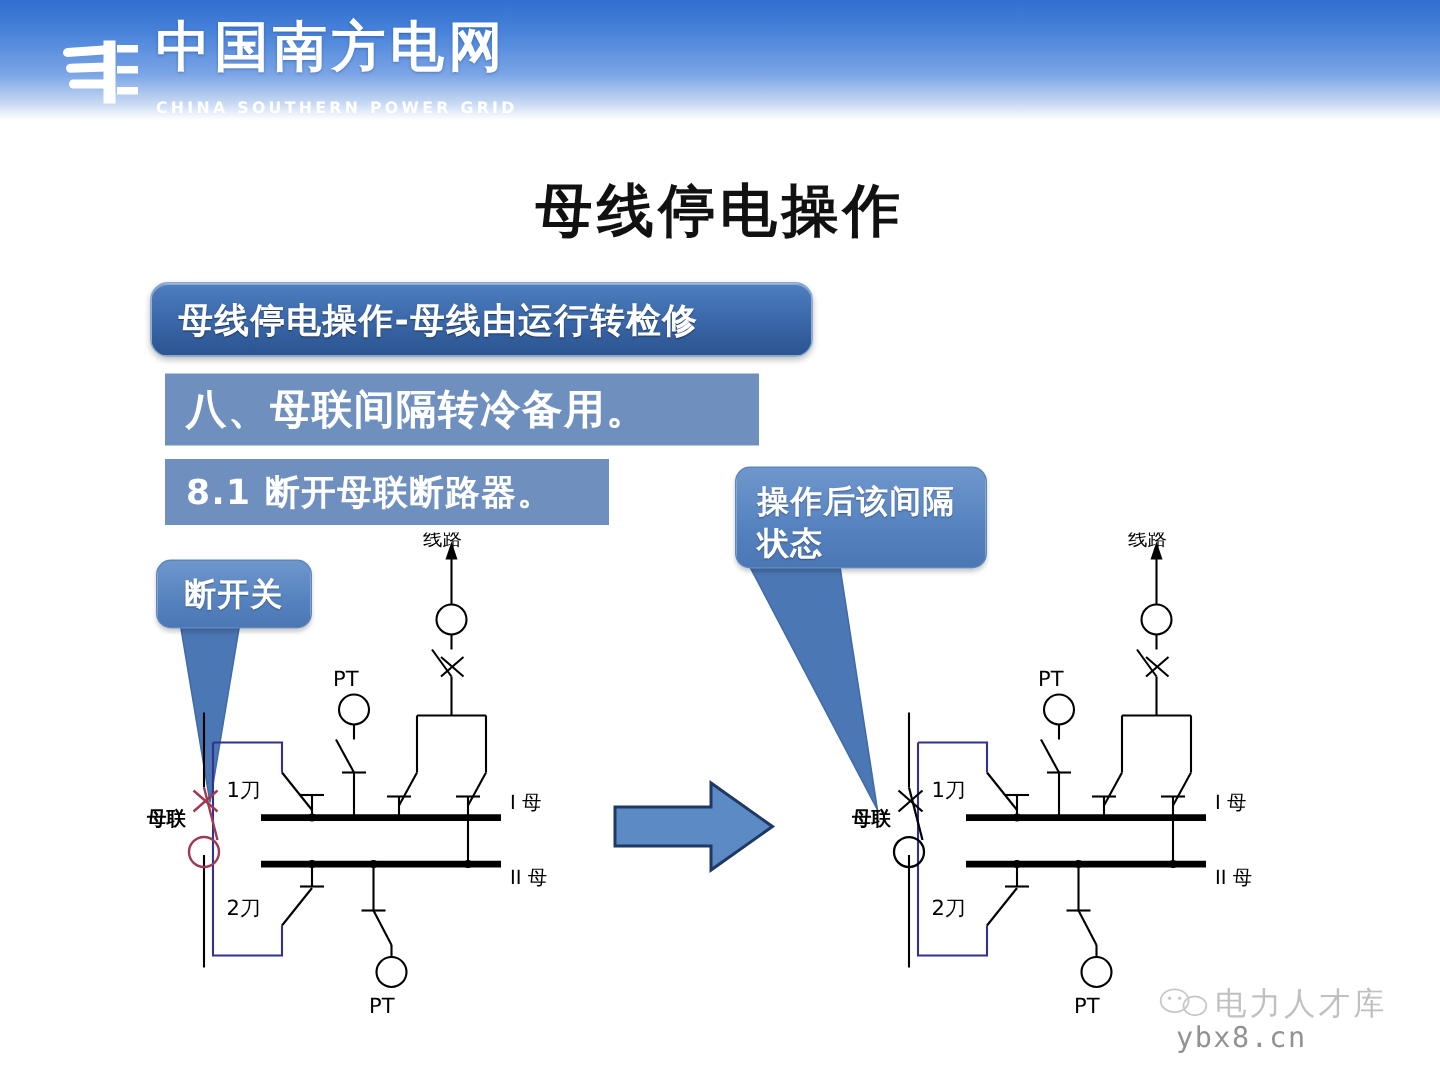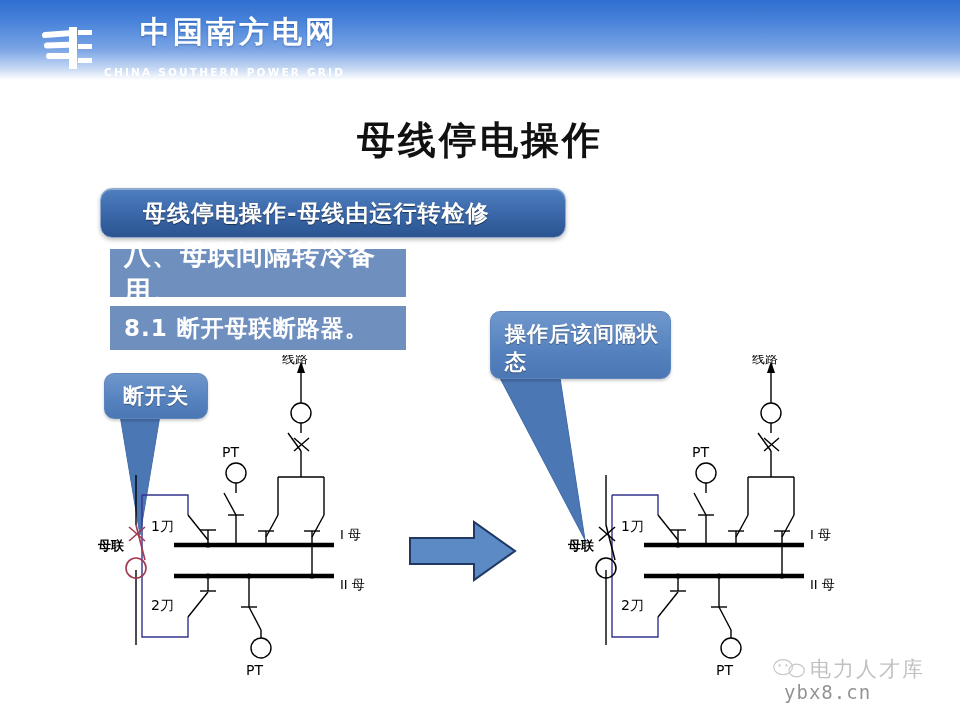--- a/index.html
+++ b/index.html
@@ -21,68 +21,68 @@
   .logo-mark{width:48px;height:46px;position:relative;}
   .logo-mark i{display:block;position:absolute;background:#fff;}
   .lm-b1{left:0;top:6px;width:34px;height:6px;border-radius:3px 0 0 3px;transform:skewY(-4deg);}
   .lm-b2{left:2px;top:17px;width:32px;height:6px;border-radius:3px 0 0 3px;transform:skewY(-2deg);}
   .lm-b3{left:4px;top:28px;width:30px;height:6px;border-radius:3px 0 0 3px;}
   .lm-v{left:27px;top:2px;width:8px;height:42px;}
   .lm-r1{left:36px;top:5px;width:14px;height:5px;}
   .lm-r2{left:36px;top:19px;width:14px;height:5px;}
   .lm-r3{left:36px;top:33px;width:14px;height:5px;}
   .logo-text{margin-left:14px;color:#fff;}
-  .logo-cn{font-size:30px;font-weight:bold;letter-spacing:3px;line-height:32px;
-           text-shadow:0 1px 2px rgba(0,40,110,.35);margin-left:36px;}
+  .logo-cn{font-size:36px;font-weight:bold;letter-spacing:3px;line-height:32px;
+           text-shadow:0 1px 2px rgba(0,40,110,.35);}
   .logo-en{font-size:10.5px;font-weight:bold;letter-spacing:2.2px;line-height:14px;margin-top:17px;}
   .hdr-right{
     position:absolute;right:52px;top:30px;color:#ffffff;font-size:21px;font-weight:bold;
     letter-spacing:2px;text-shadow:0 1px 2px rgba(0,40,110,.3);
   }
 
   
   .slide-title{
     position:absolute;left:0;top:95px;width:960px;text-align:center;
     font-size:38px;font-weight:bold;color:#111;letter-spacing:3px;margin-top:20px;
   }
 
   
   .pill{
     position:absolute;left:100px;top:188px;width:440px;height:48px;
     border-radius:12px;
     background:linear-gradient(to bottom,#4f7fbf 0%,#3c6aac 45%,#2b5490 100%);
     border:1px solid #8fa9cd;
     box-shadow:0 2px 4px rgba(0,0,0,.25), inset 0 1px 0 rgba(255,255,255,.35);
-    display:flex;align-items:center;padding-left:24px;
+    display:flex;align-items:center;
   }
   .pill span{
     color:#fff;font-size:23px;font-weight:bold;letter-spacing:1px;padding-left:18px;
     text-shadow:0 1px 1px rgba(0,0,0,.5);
   }
 
   
   .bar{position:absolute;background:#6f8fbf;display:flex;align-items:center;}
   .bar span{color:#ffffff;font-weight:bold;letter-spacing:1px;}
-  .bar1{left:110px;top:249px;width:296px;height:48px;}
+  .bar1{left:110px;top:249px;width:396px;height:48px;}
   .bar1 span{font-size:27px;padding-left:14px;}
   .bar2{left:110px;top:306px;width:296px;height:44px;}
   .bar2 span{font-size:23px;padding-left:14px;}
 
   
   .callout{
     position:absolute;border-radius:10px;
     background:linear-gradient(to bottom,#6f97cc 0%,#5582bf 60%,#4b77b4 100%);
     border:1px solid #5d86bd;
     box-shadow:0 2px 3px rgba(0,0,0,.2);
     color:#ffffff;font-weight:bold;
     text-shadow:0 1px 1px rgba(0,0,0,.35);
   }
   .callout-left{left:104px;top:373px;width:102px;height:44px;font-size:21px;
                 display:flex;align-items:center;justify-content:center;letter-spacing:1px;}
-  .callout-right{left:490px;top:311px;width:181px;height:68px;font-size:21px;
+  .callout-right{left:490px;top:311px;width:168px;height:68px;font-size:21px;
                  padding:8px 0 0 14px;box-sizing:border-box;line-height:28px;letter-spacing:1px;}
 
   
   .tail-svg{position:absolute;left:0;top:0;width:960px;height:720px;pointer-events:none;}
 
   
   .diag{position:absolute;}
   .diag-left{left:96px;top:355px;}
   .diag-right{left:566px;top:355px;}
 

